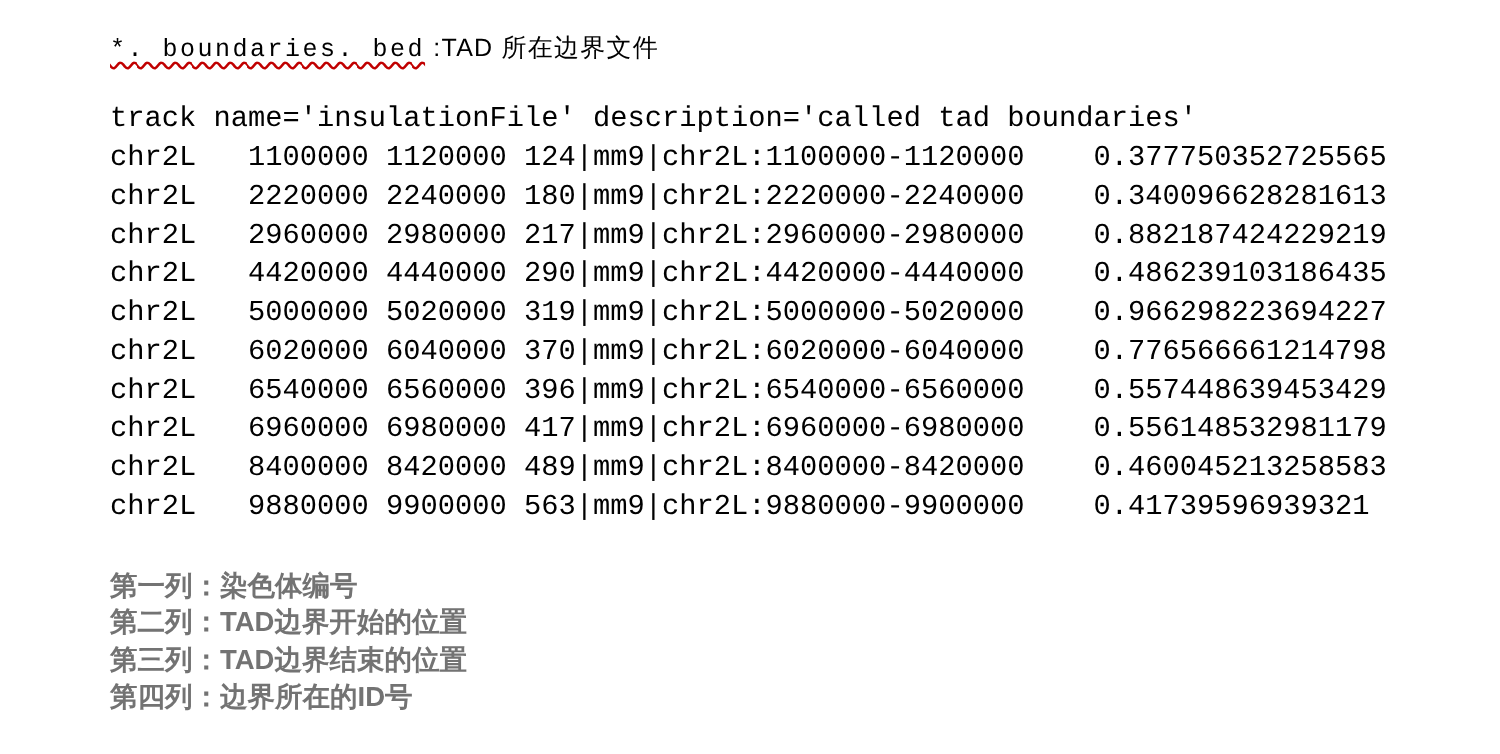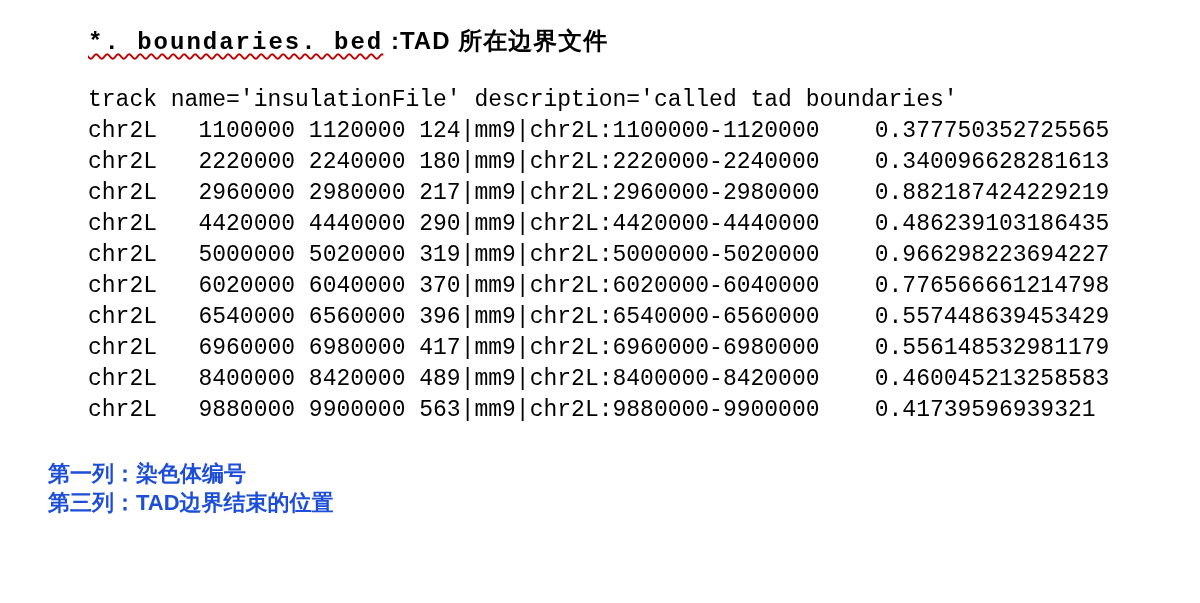--- a/index.html
+++ b/index.html
@@ -8,22 +8,22 @@
       box-sizing: border-box;
     }
     body {
       background: #ffffff;
       font-family: "Microsoft YaHei", "SimSun", sans-serif;
       width: 1200px;
       height: 603px;
       padding: 25px 0 0 0;
     }
     .heading {
-      font-size: 24px;
-      font-weight: bold;
+      font-size: 20px;
+      font-weight: normal;
       color: #000;
       margin-left: 88px;
       margin-bottom: 28px;
       letter-spacing: 1px;
     }
     .heading .filename {
       font-family: "Courier New", monospace;
       text-decoration: underline;
       text-decoration-color: #c00000;
       text-decoration-style: wavy;
@@ -36,22 +36,22 @@
       font-size: 23px;
       color: #000;
       line-height: 1.35;
       margin-left: 88px;
       white-space: pre;
       margin-bottom: 32px;
     }
     .legend {
       font-size: 22px;
       font-weight: bold;
-      color: #1d4ed8;
-      margin-left: 48px;
+      color: #737373;
+      margin-left: 88px;
       line-height: 1.35;
     }
     .legend div {
       white-space: nowrap;
     }
   </style>
 </head>
 <body>
 
 <div class="heading">
@@ -65,14 +65,16 @@
 chr2L   4420000 4440000 290|mm9|chr2L:4420000-4440000    0.486239103186435
 chr2L   5000000 5020000 319|mm9|chr2L:5000000-5020000    0.966298223694227
 chr2L   6020000 6040000 370|mm9|chr2L:6020000-6040000    0.776566661214798
 chr2L   6540000 6560000 396|mm9|chr2L:6540000-6560000    0.557448639453429
 chr2L   6960000 6980000 417|mm9|chr2L:6960000-6980000    0.556148532981179
 chr2L   8400000 8420000 489|mm9|chr2L:8400000-8420000    0.460045213258583
 chr2L   9880000 9900000 563|mm9|chr2L:9880000-9900000    0.41739596939321</div>
 
 <div class="legend">
   <div>第一列：染色体编号</div>
+  <div>第二列：TAD边界开始的位置</div>
   <div>第三列：TAD边界结束的位置</div>
+  <div>第四列：边界所在的ID号</div>
 </div>
 
 </body></html>

